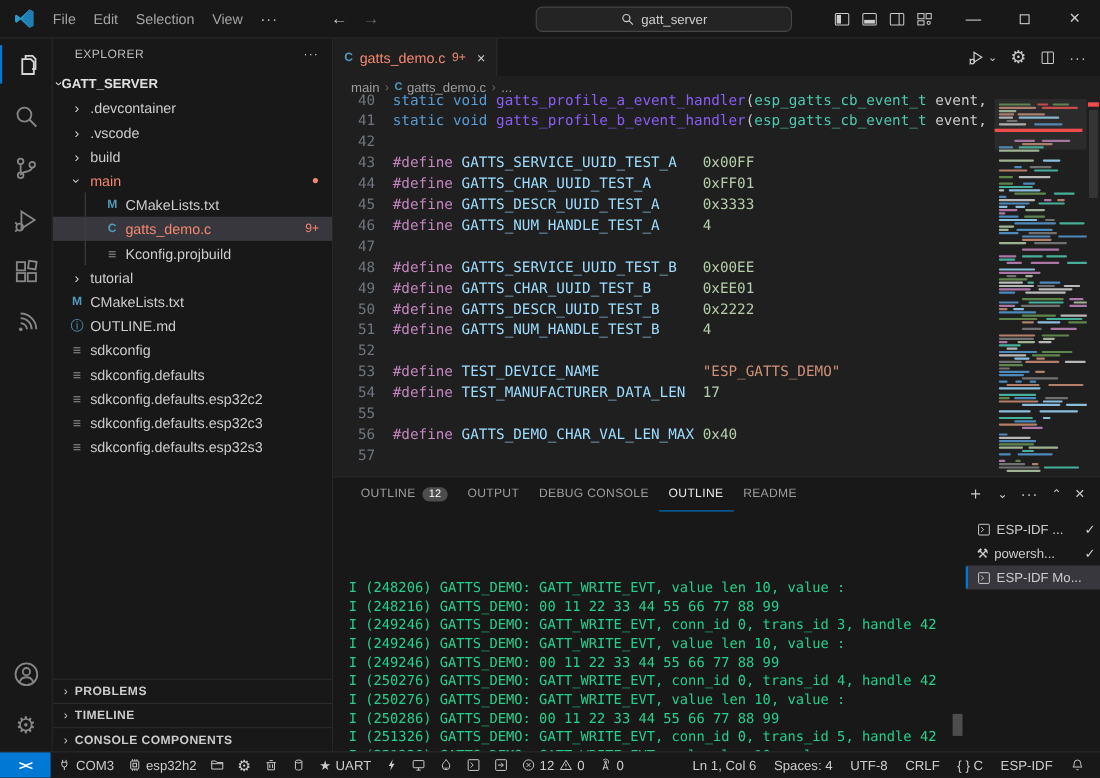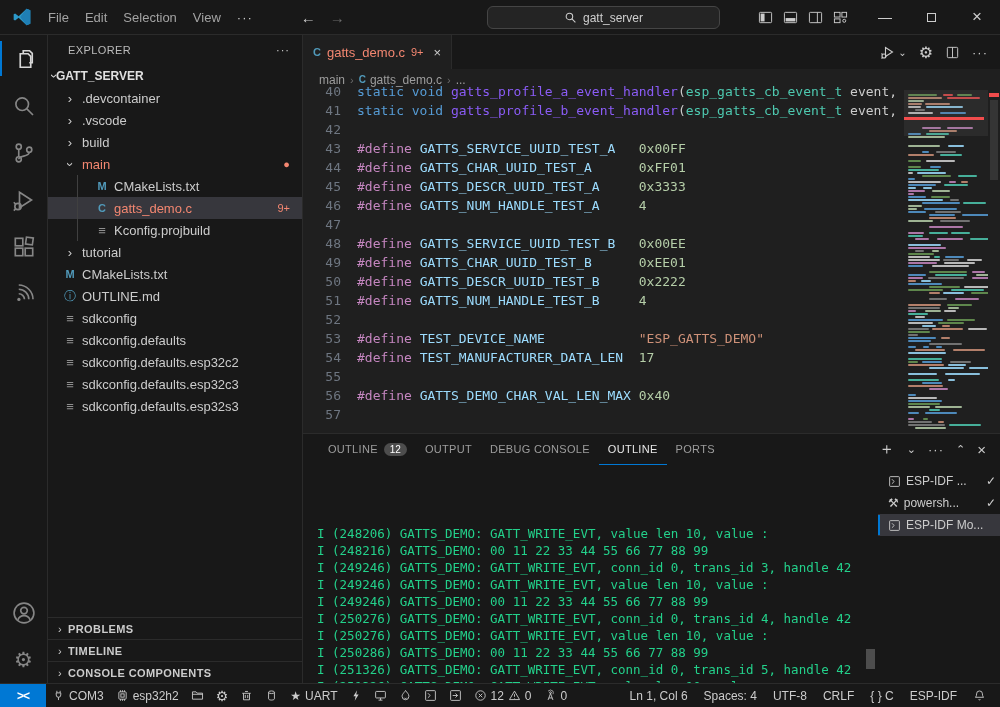--- a/index.html
+++ b/index.html
@@ -583,21 +583,21 @@
               <div class="ptab">
                 <span>OUTPUT</span>
               </div>
               <div class="ptab">
                 <span>DEBUG CONSOLE</span>
               </div>
               <div class="ptab active">
                 <span>OUTLINE</span>
               </div>
               <div class="ptab">
-                <span>PORTS</span>
+                <span>README</span>
               </div>
             </span>
           <div class="panel-actions">
             <span style="font-size:16px;">＋</span>
             <span style="font-size:11px;">⌄</span>
             <span style="letter-spacing:1px;">···</span>
             <span style="font-size:11px;">⌃</span>
             <span style="font-size:15px;">×</span>
           </div>
         </div>

